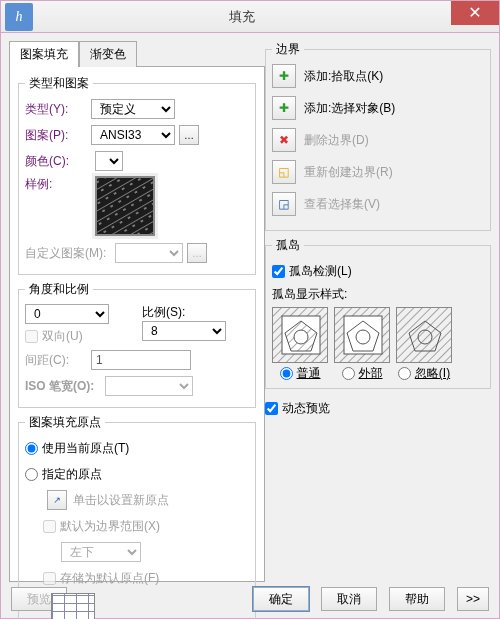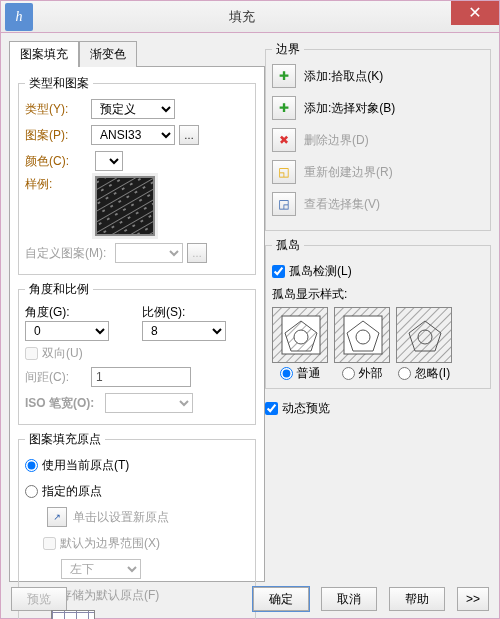--- a/index.html
+++ b/index.html
@@ -12,35 +12,35 @@
 .content { display: flex; padding: 8px; height: 548px; gap: 0; }
 .left-col { width: 256px; }
 .right-col { flex: 1; }
 .tabs { display: flex; }
 .tab { padding: 4px 10px; border: 1px solid #aaa; background: #f0f0f0; cursor: pointer; border-bottom: none; }
 .tab.active { background: #fff; }
 .tab-body { border: 1px solid #aaa; background: #fff; padding: 8px 8px; height: 516px; margin-top: -1px; }
 fieldset { border: 1px solid #ccc; margin-bottom: 6px; padding: 6px 6px; }
 legend { padding: 0 4px; }
 .row { display: flex; align-items: center; margin-bottom: 4px; min-height: 22px; }
-.lbl { width: 66px; color: #a16207; }
+.lbl { width: 66px; color: #701a75; }
 .disabled { color: #a0a0a0; }
 select, input[type="text"] { height: 20px; border: 1px solid #aaa; background: #fff; padding: 0 4px; font-size: 12px; }
 .sel-mid { width: 84px; }
 .icon-btn { width: 20px; height: 20px; border: 1px solid #aaa; background: linear-gradient(#fdfdfd,#e8e8e8); margin-left: 4px; display: inline-flex; align-items: center; justify-content: center; font-size: 10px; }
 .color-swatch { display: inline-block; width: 10px; height: 10px; border: 1px solid #333; background: #fff; margin-right: 4px; vertical-align: middle; }
 .sample-preview { width: 60px; height: 60px; margin-left: 4px; background: #1c1c1c; border: 2px solid #888; outline: 3px solid #eee; display: flex; align-items: center; justify-content: center; }
 .cols2 { display: flex; gap: 10px; }
 .colhalf { flex: 1; }
 .chk { margin-right: 4px; vertical-align: middle; }
 .radio { margin-right: 4px; vertical-align: middle; }
 .boundary-row { display: flex; align-items: center; margin-bottom: 8px; gap: 8px; }
 .sq-btn { width: 24px; height: 24px; border: 1px solid #aaa; background: linear-gradient(#fdfdfd,#e8e8e8); display: flex; align-items: center; justify-content: center; }
 .island-grid { display: flex; gap: 6px; margin-top: 4px; }
-.island-cell { text-align: center; }
+.island-cell { text-align: center; text-decoration: underline; }
 .island-img { width: 56px; height: 56px; border: 1px solid #888; display:flex; align-items:center; justify-content:center; overflow:hidden; }
 .footer { display: flex; justify-content: flex-end; gap: 12px; padding: 6px 10px; align-items: center; }
 .btn { min-width: 56px; height: 24px; border: 1px solid #aaa; background: linear-gradient(#fdfdfd,#e8e8e8); padding: 0 8px; }
 .btn.primary { outline: 1px solid #5a8fd4; }
 .brick-preview { width: 44px; height: 44px; border: 1px solid #888; background: #fff; position: relative; margin-left: 8px; background-image: repeating-linear-gradient(0deg, #88a 0 1px, transparent 1px 8px), repeating-linear-gradient(90deg, #88a 0 1px, transparent 1px 12px); }
 .hatch-lines { width: 100%; height: 100%; }
 .arrow-small { font-size: 9px; color: #2b5dab; }
 </style>
 </head>
 <body>
@@ -104,21 +104,20 @@
             <span class="lbl disabled" style="width:90px;">自定义图案(M):</span>
             <select class="sel-mid" style="width:68px;" disabled=""><option></option></select>
             <button class="icon-btn" disabled="">…</button>
           </div>
         </fieldset>
 
         <fieldset>
           <legend>角度和比例</legend>
           <div class="cols2">
             <div class="colhalf">
-              <div>角度(G):</div>
               <select style="width:84px;"><option>0</option></select>
               <div style="margin-top:4px;"><input type="checkbox" class="chk" disabled="" style=""><span class="disabled">双向(U)</span></div>
             </div>
             <div class="colhalf">
               <div>比例(S):</div>
               <select style="width:84px;"><option>8</option></select>
             </div>
           </div>
           <div class="row" style="margin-top:4px;">
             <span class="lbl disabled">间距(C):</span>

